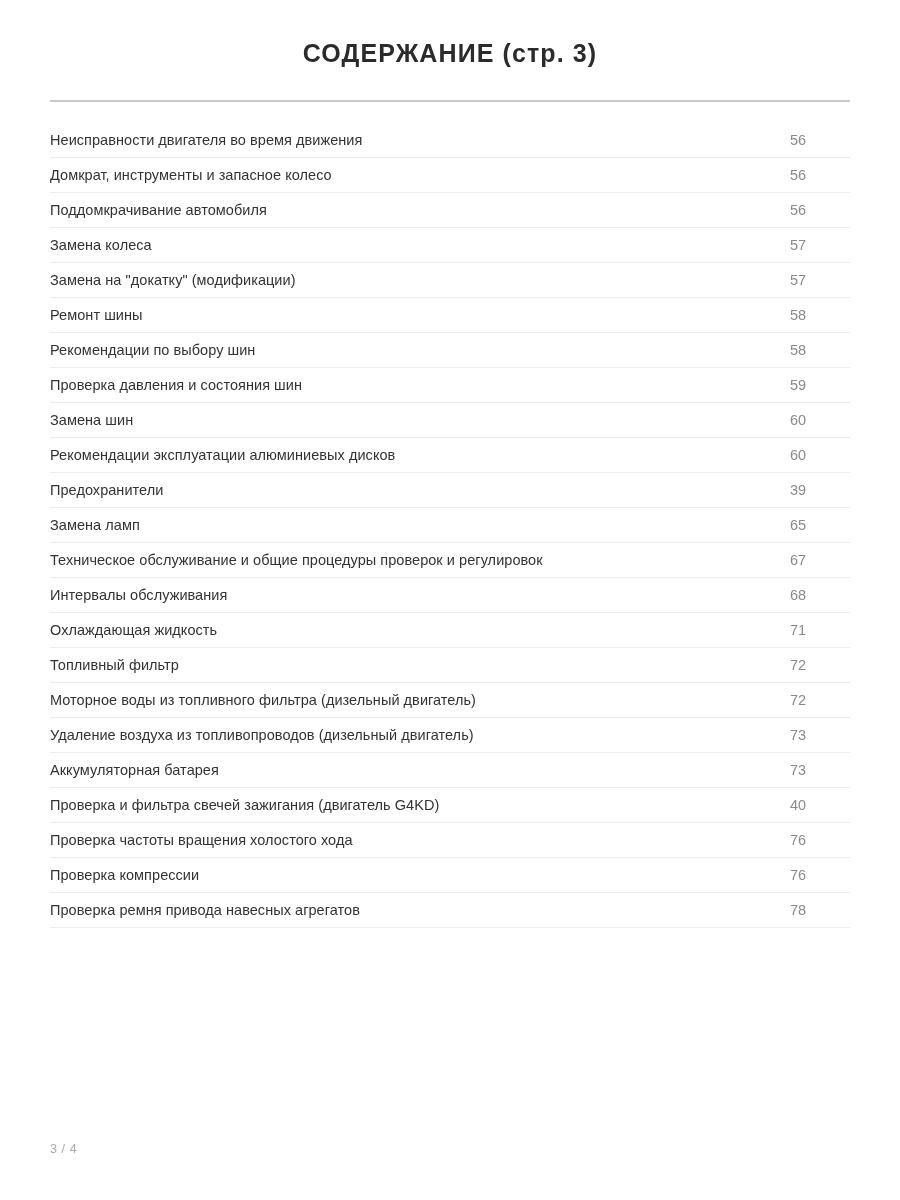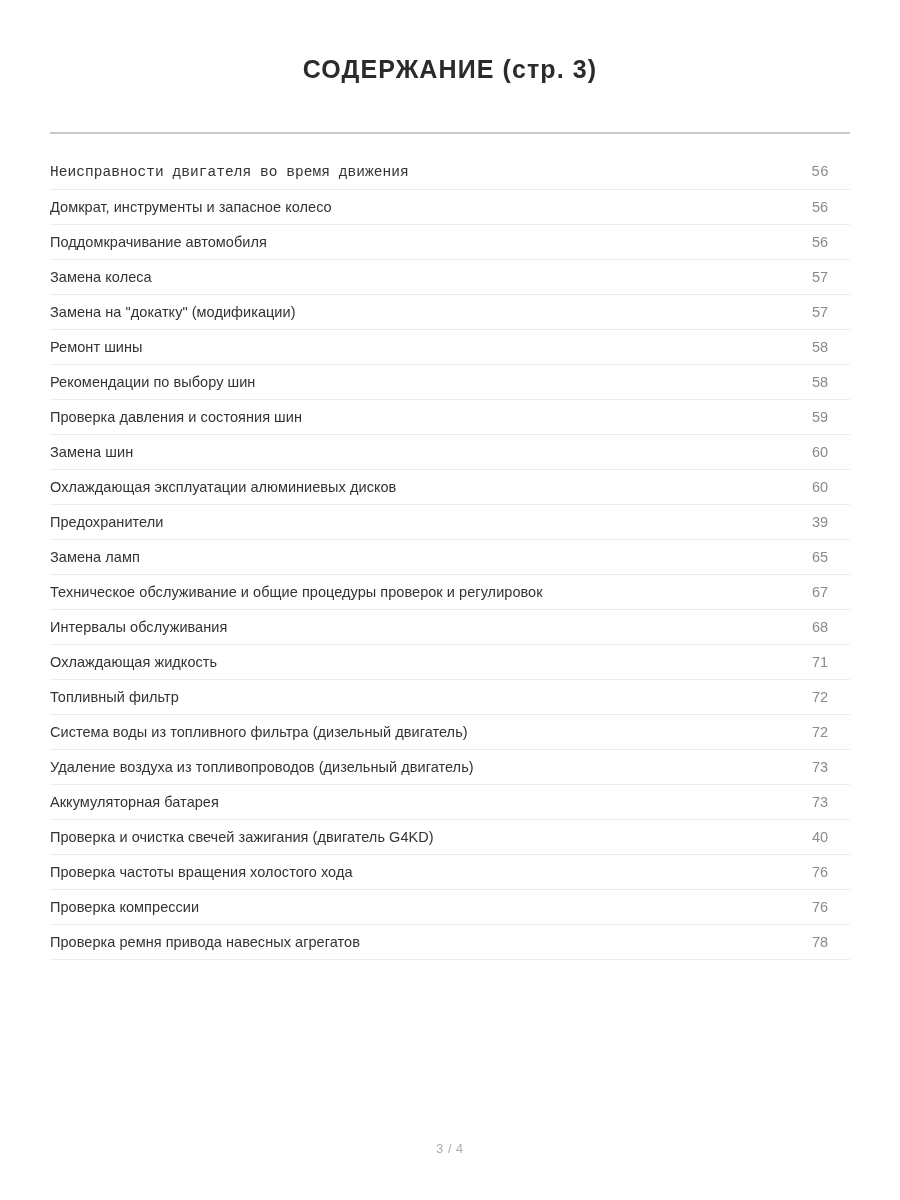--- a/index.html
+++ b/index.html
@@ -19,21 +19,21 @@
   .page {
     position: relative;
     width: 900px;
     height: 1200px;
     box-sizing: border-box;
     padding: 0 50px;
     display: flex;
     flex-direction: column;
   }
   .doc-title {
-    margin: 16px;
+    margin: 0;
     padding-top: 38px;
     text-align: center;
     font-size: 25px;
     font-weight: bold;
     letter-spacing: 1.1px;
     color: #2b2b2b;
     line-height: 1.2;
   }
   .title-rule {
     margin-top: 32px;
@@ -51,43 +51,41 @@
     height: 34px;
   }
   .toc td {
     border-bottom: 1px solid #ececec;
     padding: 0;
     vertical-align: middle;
     height: 34px;
   }
   .toc tr:first-child td {
     border-top: none;
-    font-family: Liberation Mono, monospace;
   }
   .toc-entry-title {
     font-size: 14.5px;
     color: #333333;
     white-space: nowrap;
     overflow: hidden;
     text-overflow: ellipsis;
     padding-right: 10px;
     letter-spacing: 0.05px;
   }
   .toc-entry-page {
     width: 60px;
-    text-align: center;
+    text-align: left;
     font-size: 14.5px;
     color: #8a8a8a;
     white-space: nowrap;
   }
   .spacer {
     flex: 1 1 auto;
   }
   .footer {
-    text-align: center;
     font-size: 12.5px;
     color: #aaaaaa;
     padding-bottom: 44px;
     letter-spacing: 0.6px;
   }
 </style>
 </head>
 <body>
 
 <div class="page">
@@ -128,21 +126,21 @@
         </tr>
         <tr>
           <td class="toc-entry-title">Проверка давления и состояния шин</td>
           <td class="toc-entry-page">59</td>
         </tr>
         <tr>
           <td class="toc-entry-title">Замена шин</td>
           <td class="toc-entry-page">60</td>
         </tr>
         <tr>
-          <td class="toc-entry-title">Охлаждающая эксплуатации алюминиевых дисков</td>
+          <td class="toc-entry-title">Рекомендации эксплуатации алюминиевых дисков</td>
           <td class="toc-entry-page">60</td>
         </tr>
         <tr>
           <td class="toc-entry-title">Предохранители</td>
           <td class="toc-entry-page">39</td>
         </tr>
         <tr>
           <td class="toc-entry-title">Замена ламп</td>
           <td class="toc-entry-page">65</td>
         </tr>
@@ -156,33 +154,33 @@
         </tr>
         <tr>
           <td class="toc-entry-title">Охлаждающая жидкость</td>
           <td class="toc-entry-page">71</td>
         </tr>
         <tr>
           <td class="toc-entry-title">Топливный фильтр</td>
           <td class="toc-entry-page">72</td>
         </tr>
         <tr>
-          <td class="toc-entry-title">Система воды из топливного фильтра (дизельный двигатель)</td>
+          <td class="toc-entry-title">Моторное воды из топливного фильтра (дизельный двигатель)</td>
           <td class="toc-entry-page">72</td>
         </tr>
         <tr>
           <td class="toc-entry-title">Удаление воздуха из топливопроводов (дизельный двигатель)</td>
           <td class="toc-entry-page">73</td>
         </tr>
         <tr>
           <td class="toc-entry-title">Аккумуляторная батарея</td>
           <td class="toc-entry-page">73</td>
         </tr>
         <tr>
-          <td class="toc-entry-title">Проверка и очистка свечей зажигания (двигатель G4KD)</td>
+          <td class="toc-entry-title">Проверка и фильтра свечей зажигания (двигатель G4KD)</td>
           <td class="toc-entry-page">40</td>
         </tr>
         <tr>
           <td class="toc-entry-title">Проверка частоты вращения холостого хода</td>
           <td class="toc-entry-page">76</td>
         </tr>
         <tr>
           <td class="toc-entry-title">Проверка компрессии</td>
           <td class="toc-entry-page">76</td>
         </tr>

